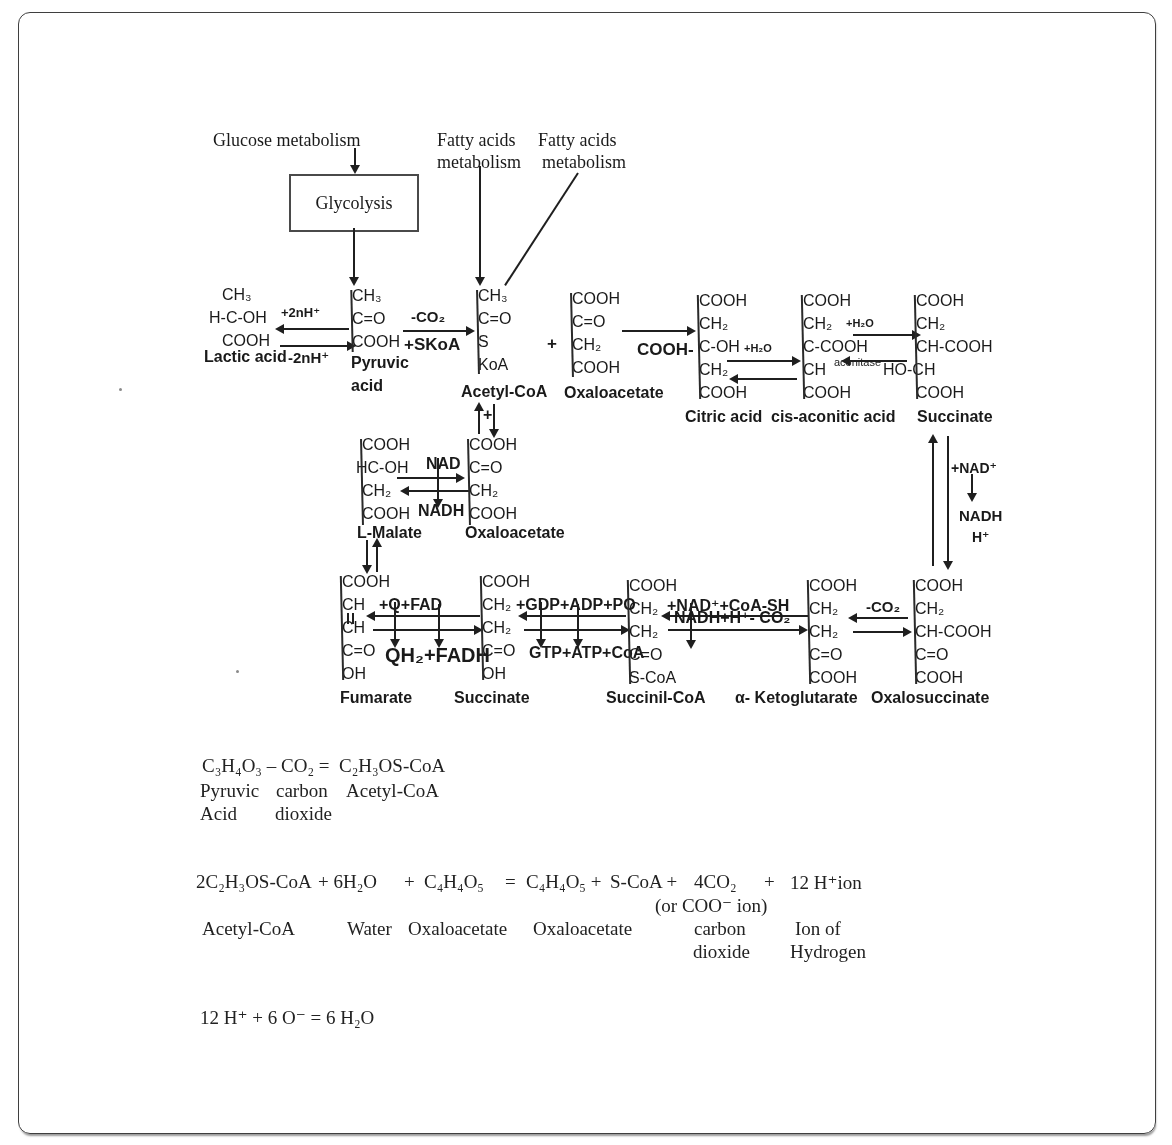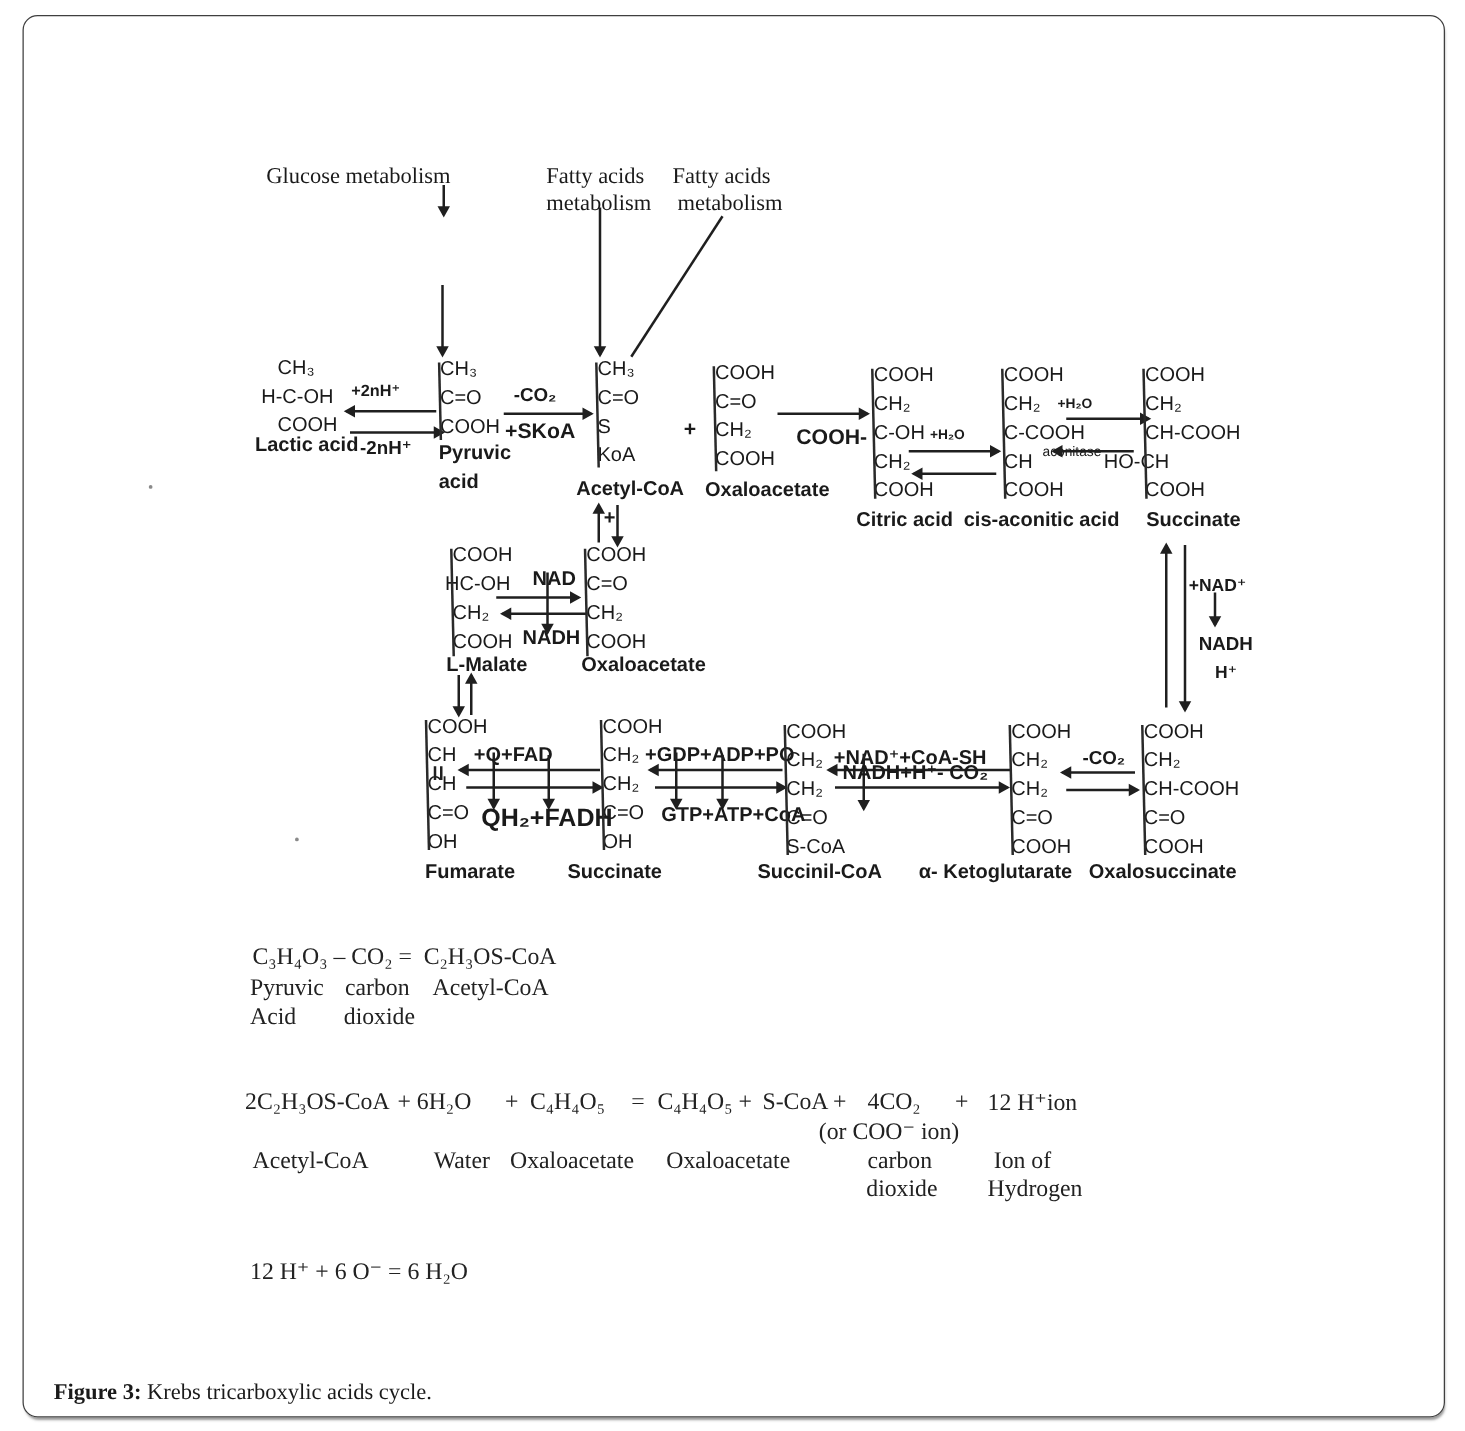--- a/index.html
+++ b/index.html
@@ -44,20 +44,23 @@
 
 <div id="page">
   <div id="fig-border"></div>
 
 
   <div class="t ser" style="left:213px;top:130px">Glucose metabolism</div>
   <div class="t ser" style="left:437px;top:130px">Fatty acids</div>
   <div class="t ser" style="left:437px;top:152px">metabolism</div>
   <div class="t ser" style="left:538px;top:130px">Fatty acids</div>
   <div class="t ser" style="left:542px;top:152px">metabolism</div>
+  <div id="glycolysis-box">
+    <span class="ser">Glycolysis</span>
+  </div>
   <i class="ln lv ad" style="left:354px;top:148px;height:24px"></i>
   <i class="ln lv ad" style="left:353px;top:228px;height:56px"></i>
   <i class="ln lv ad" style="left:479px;top:166px;height:118px"></i>
   <i class="ln ld ar" style="left:578px;top:172px;width:134px;transform:rotate(123deg)"></i>
 
   <div class="t mol" id="mol-lactic" style="left:222px;top:283px"><div class="mline">CH₃</div><div class="mline">H-C-OH</div><div class="mline">COOH</div></div>
   <div class="t lbl" style="left:204px;top:348px">Lactic acid</div>
   <div class="t rx" style="left:288px;top:349px;font-size:15px">-2nH⁺</div>
   <div class="t rx" style="left:281px;top:305px;font-size:13px">+2nH⁺</div>
   <i class="ln lh al" style="left:277px;top:328px;width:72px"></i>
@@ -195,19 +198,16 @@
   <div class="t eq" style="left:347px;top:918px">Water</div>
   <div class="t eq" style="left:408px;top:918px">Oxaloacetate</div>
   <div class="t eq" style="left:533px;top:918px">Oxaloacetate</div>
   <div class="t eq" style="left:694px;top:918px">carbon</div>
   <div class="t eq" style="left:795px;top:918px">Ion of</div>
   <div class="t eq" style="left:693px;top:941px">dioxide</div>
   <div class="t eq" style="left:790px;top:941px">Hydrogen</div>
 
   <div class="t eq" style="left:200px;top:1006px">12 H⁺ + 6 O⁻ = 6 H₂O</div>
 
-  <div class="t cap" style="left:25px;top:1082px">
-    <b>Figure 3:</b><span> Krebs tricarboxylic acids cycle.</span>
-  </div>
 
   <i class="speck" style="left:119px;top:388px"></i>
   <i class="speck" style="left:236px;top:670px"></i>
 </div>
 
 </body></html>

